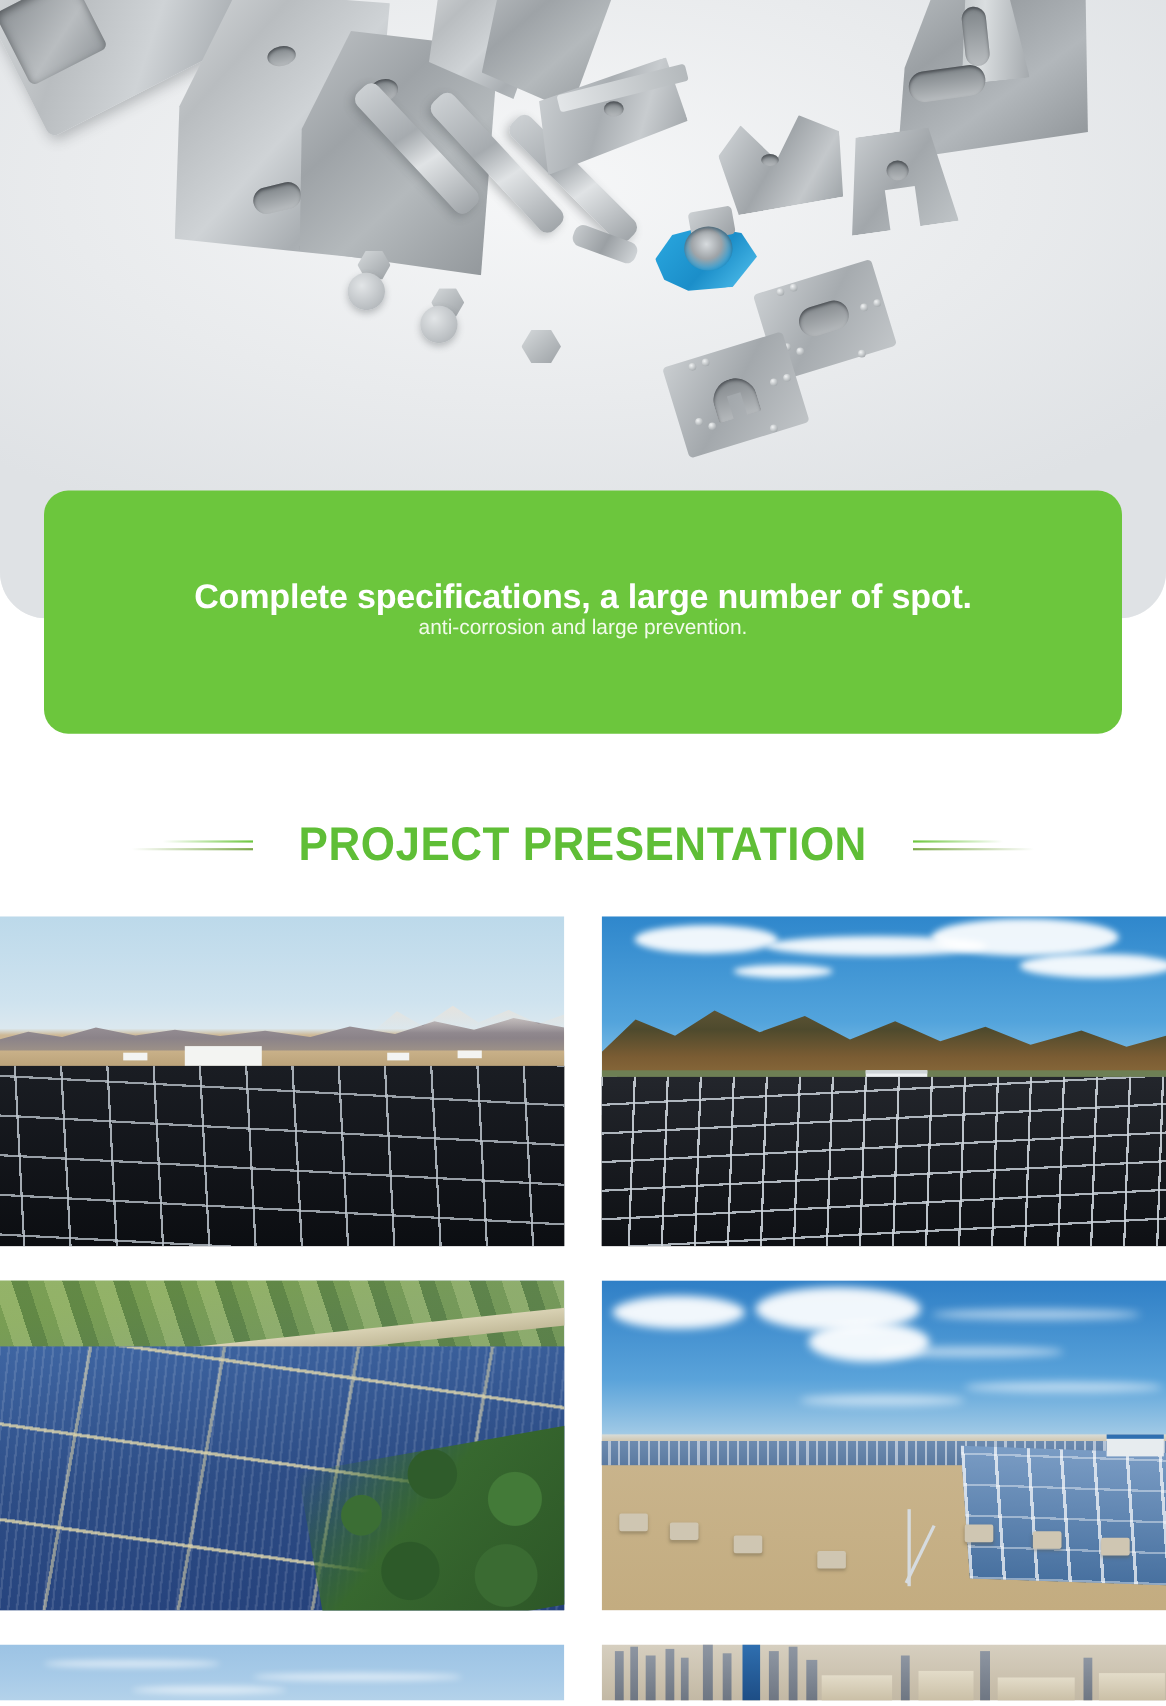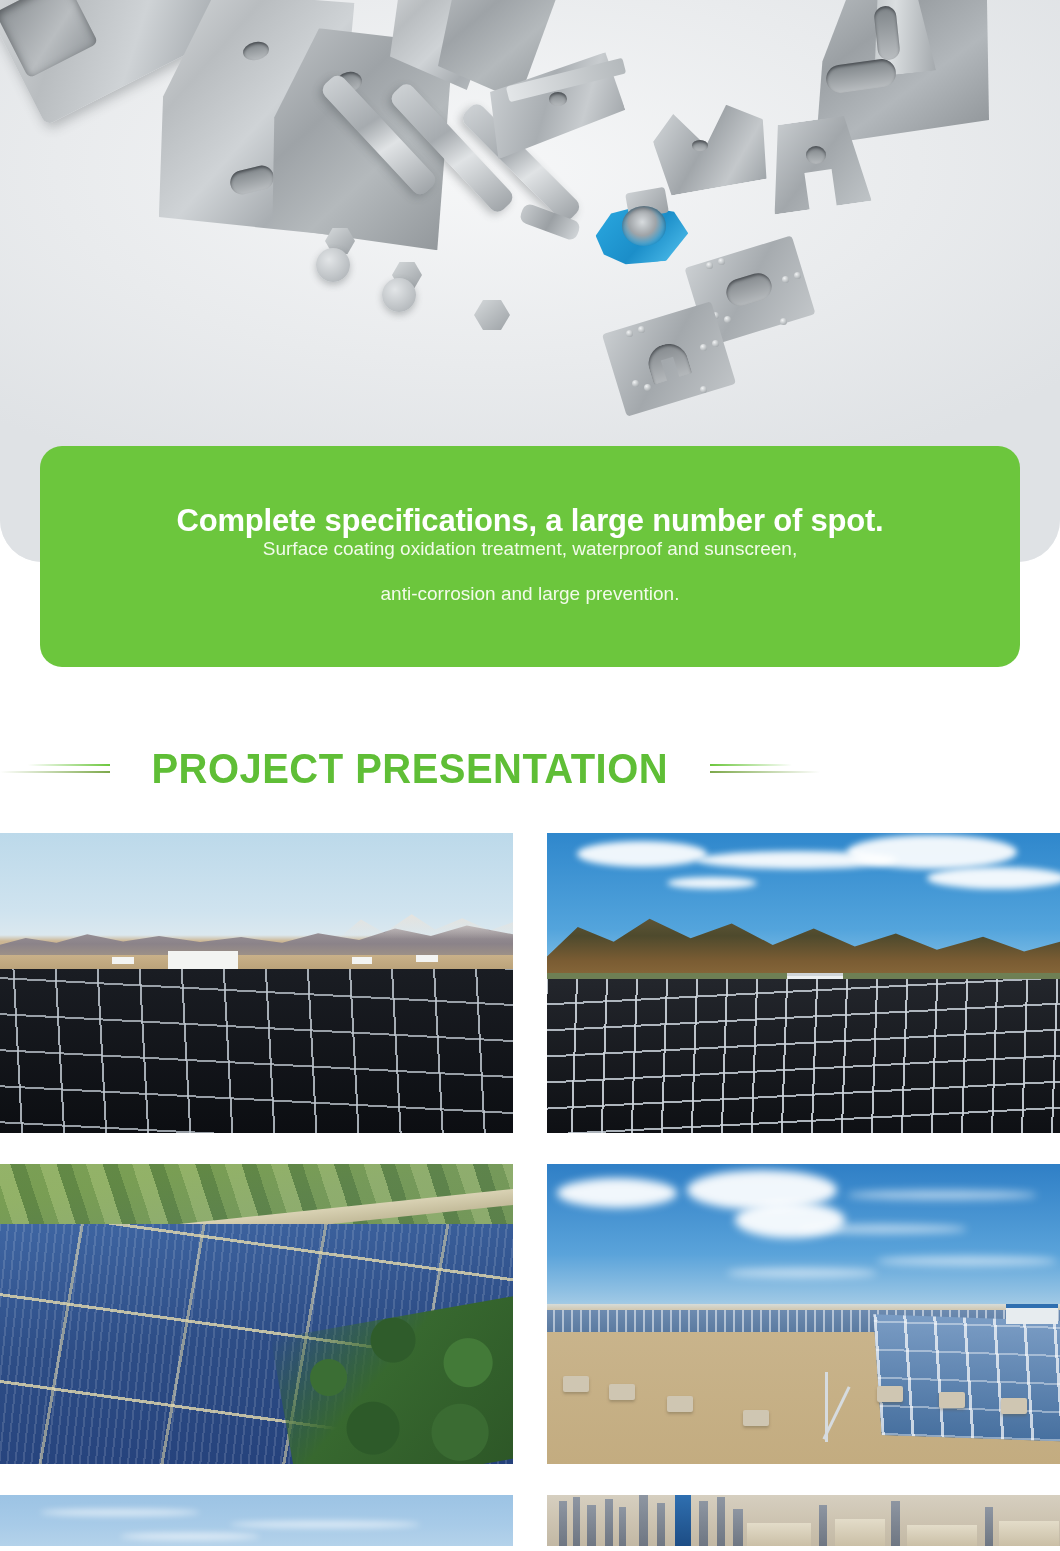--- a/index.html
+++ b/index.html
@@ -184,21 +184,21 @@
     line-height: 1.0;
     margin-bottom: 26px;
   }
   .green-sub:last-child { margin-bottom: 0; }
 
   
   .section-head {
     position: absolute;
     left: 0; top: 718px;
     width: 1060px; height: 100px;
-    display: flex; align-items: center; 
+    display: flex; align-items: center; justify-content: center;
     gap: 22px;
   }
   .head-deco { width: 110px; height: 18px; position: relative; }
   .head-deco .ln { position: absolute; height: 2px; left: 0; right: 0; }
   .deco-left .ln1 { top: 5px;  left: 28px; background: linear-gradient(90deg,rgba(108,198,61,0) 0%,#6CC63D 100%); }
   .deco-left .ln2 { top: 12px; left: 0;    background: linear-gradient(90deg,rgba(108,198,61,0) 0%,#7ca84a 100%); }
   .deco-right .ln1 { top: 5px;  right: 28px; left: 0; background: linear-gradient(270deg,rgba(108,198,61,0) 0%,#6CC63D 100%); }
   .deco-right .ln2 { top: 12px; right: 0;   left: 0; background: linear-gradient(270deg,rgba(108,198,61,0) 0%,#7ca84a 100%); }
   .section-title {
     color: #5FBE36;
@@ -400,21 +400,20 @@
     <div class="nub" style="left:700px;top:344px;"></div>
     <div class="nub" style="left:712px;top:340px;"></div>
     <div class="nub" style="left:632px;top:380px;"></div>
     <div class="nub" style="left:644px;top:384px;"></div>
     <div class="nub" style="left:700px;top:386px;"></div>
   </div>
 </div>
 
 <div class="green-card">
   <div class="green-title">Complete specifications, a large number of spot.</div>
-  <div class="green-sub">Surface coating oxidation treatment, waterproof and sunscreen,</div>
   <div class="green-sub">anti-corrosion and large prevention.</div>
 </div>
 
 <div class="section-head">
   <span class="head-deco deco-left">
     <span class="ln ln1"></span>
       <span class="ln ln2"></span>
   </span>
   <span class="section-title">PROJECT PRESENTATION</span>
   <span class="head-deco deco-right">

